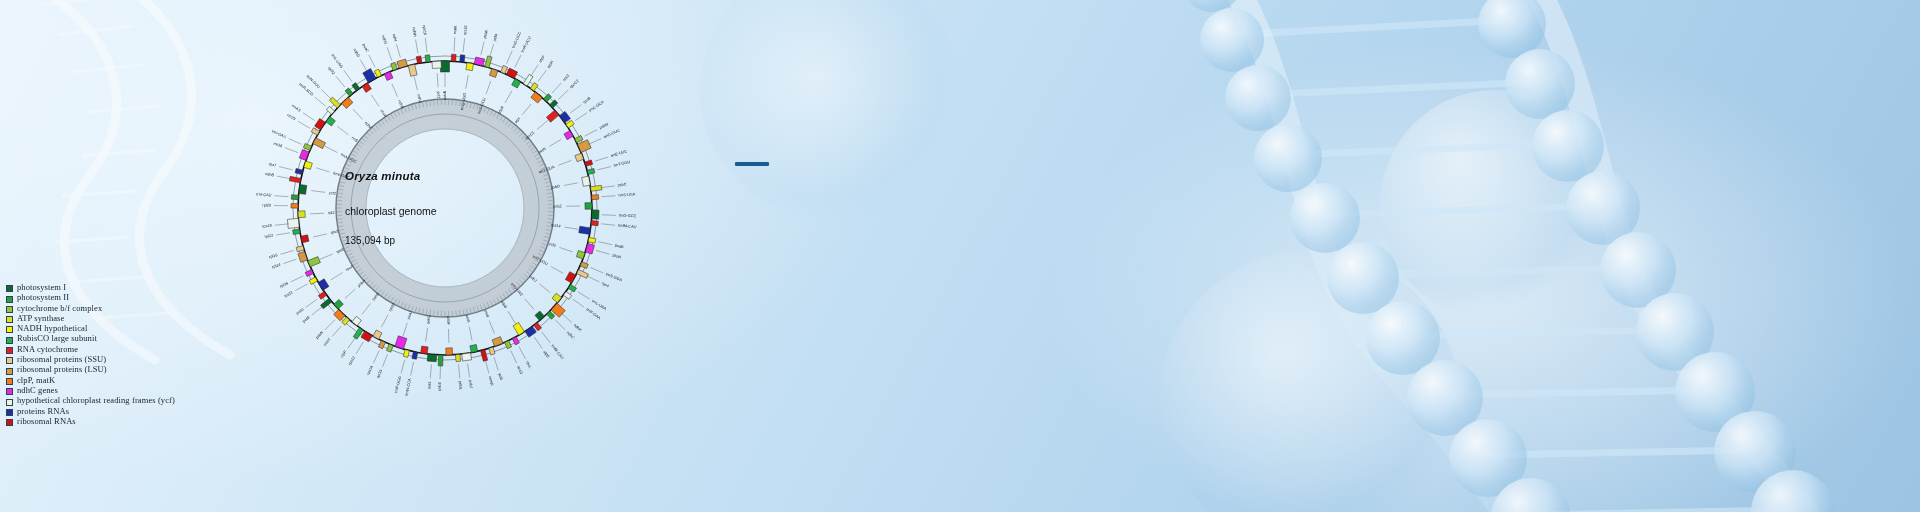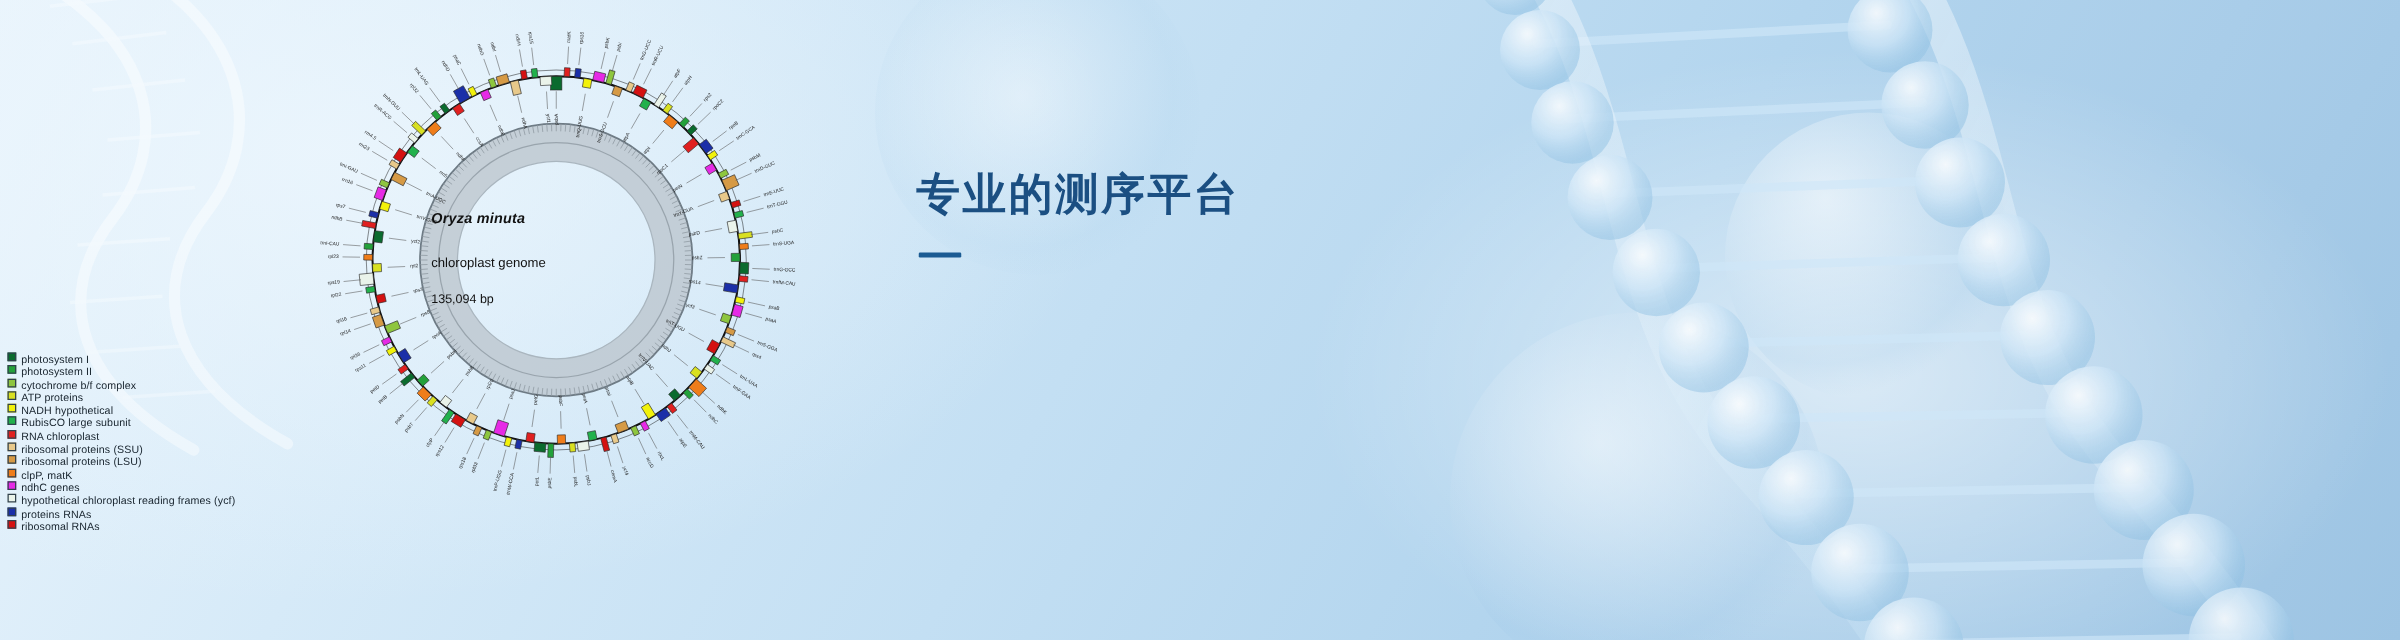--- a/index.html
+++ b/index.html
@@ -37,21 +37,21 @@
   .gc-species{font-size:11.5px;font-weight:bold;font-style:italic;letter-spacing:.2px;}
   .gc-sub{font-size:10.5px;margin-top:17px;}
   .gc-len{font-size:10px;margin-top:14px;}
 
   
   .legend{
     position:absolute;left:6px;top:282px;
     font-size:8.5px;line-height:10.3px;color:#16222c;
     letter-spacing:.1px;
   }
-  .legend-row{display:flex;align-items:flex-start;height:10.3px;}
+  .legend-row{display:flex;align-items:flex-end;height:10.3px;font-family:Liberation Serif, serif;}
   .swatch{
     width:7px;height:7px;margin-right:4px;flex:0 0 auto;
     border:1px solid #31414d;box-sizing:border-box;
   }
   .legend-label{white-space:nowrap;}
 
   
   .copy{position:absolute;left:733px;top:136px;width:620px;}
   .headline{
     font-size:35px;font-weight:bold;color:#1b4f82;letter-spacing:2px;
@@ -924,33 +924,33 @@
         <div class="legend-row">
           <span class="swatch" style="background: rgb(35, 161, 58);"></span>
           <span class="legend-label">photosystem II</span>
         </div>
         <div class="legend-row">
           <span class="swatch" style="background: rgb(142, 198, 63);"></span>
           <span class="legend-label">cytochrome b/f complex</span>
         </div>
         <div class="legend-row">
           <span class="swatch" style="background: rgb(217, 224, 33);"></span>
-          <span class="legend-label">ATP proteins</span>
+          <span class="legend-label">ATP synthase</span>
         </div>
         <div class="legend-row">
           <span class="swatch" style="background: rgb(242, 242, 10);"></span>
           <span class="legend-label">NADH hypothetical</span>
         </div>
         <div class="legend-row">
           <span class="swatch" style="background: rgb(34, 177, 76);"></span>
           <span class="legend-label">RubisCO large subunit</span>
         </div>
         <div class="legend-row">
           <span class="swatch" style="background: rgb(224, 32, 32);"></span>
-          <span class="legend-label">RNA chloroplast</span>
+          <span class="legend-label">RNA cytochrome</span>
         </div>
         <div class="legend-row">
           <span class="swatch" style="background: rgb(232, 201, 138);"></span>
           <span class="legend-label">ribosomal proteins (SSU)</span>
         </div>
         <div class="legend-row">
           <span class="swatch" style="background: rgb(214, 154, 69);"></span>
           <span class="legend-label">ribosomal proteins (LSU)</span>
         </div>
         <div class="legend-row">
@@ -970,17 +970,16 @@
           <span class="legend-label">proteins RNAs</span>
         </div>
         <div class="legend-row">
           <span class="swatch" style="background: rgb(212, 17, 17);"></span>
           <span class="legend-label">ribosomal RNAs</span>
         </div>
       </div>
   </div>
 
   <div class="copy">
-    <h1 class="headline">专业的测序平台</h1>
     <div class="rule"></div>
   </div>
 
 </div>
 
 </body></html>

